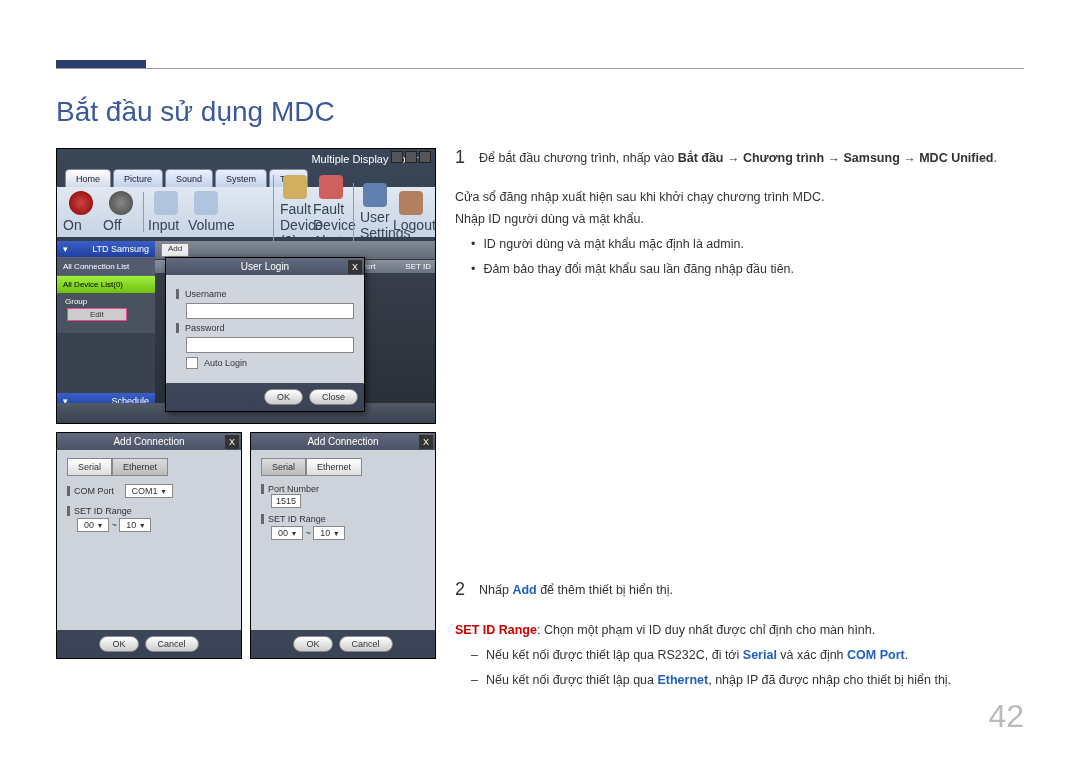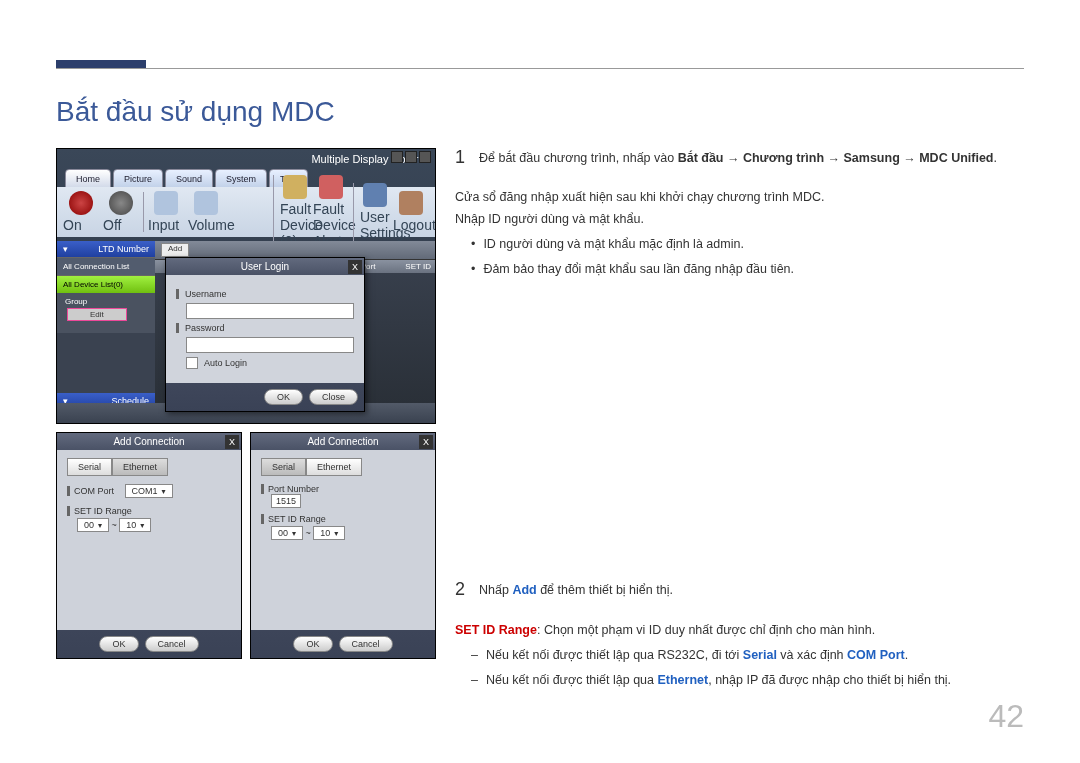--- a/index.html
+++ b/index.html
@@ -107,21 +107,21 @@
       <div class="ricon"><div class="ic"></div><span>Volume</span></div>
       <div style="flex:1"></div>
       <div class="ricon grp"><div class="ic" style="background:#d0b060"></div><span>Fault Device (0)</span></div>
       <div class="ricon"><div class="ic" style="background:#d06060"></div><span>Fault Device Alert</span></div>
       <div class="ricon grp"><div class="ic" style="background:#6080b0"></div><span>User Settings</span></div>
       <div class="ricon"><div class="ic" style="background:#b08060"></div><span>Logout</span></div>
     </div>
     <div class="sidebar">
       <div class="sb-hdr">
           <span>▾ </span>
-          <span>LTD Number</span>
+          <span>LTD Samsung</span>
         </div>
       <div class="sb-item">All Connection List</div>
       <div class="sb-item active">All Device List(0)</div>
       <div class="sb-sub"><span>Group</span> <span class="sb-b">Edit</span></div>
       <div style="height:60px"></div>
       <div class="sb-hdr">
           <span>▾ </span>
           <span>Schedule</span>
         </div>
       <div class="sb-item alt">All Schedule List</div>

